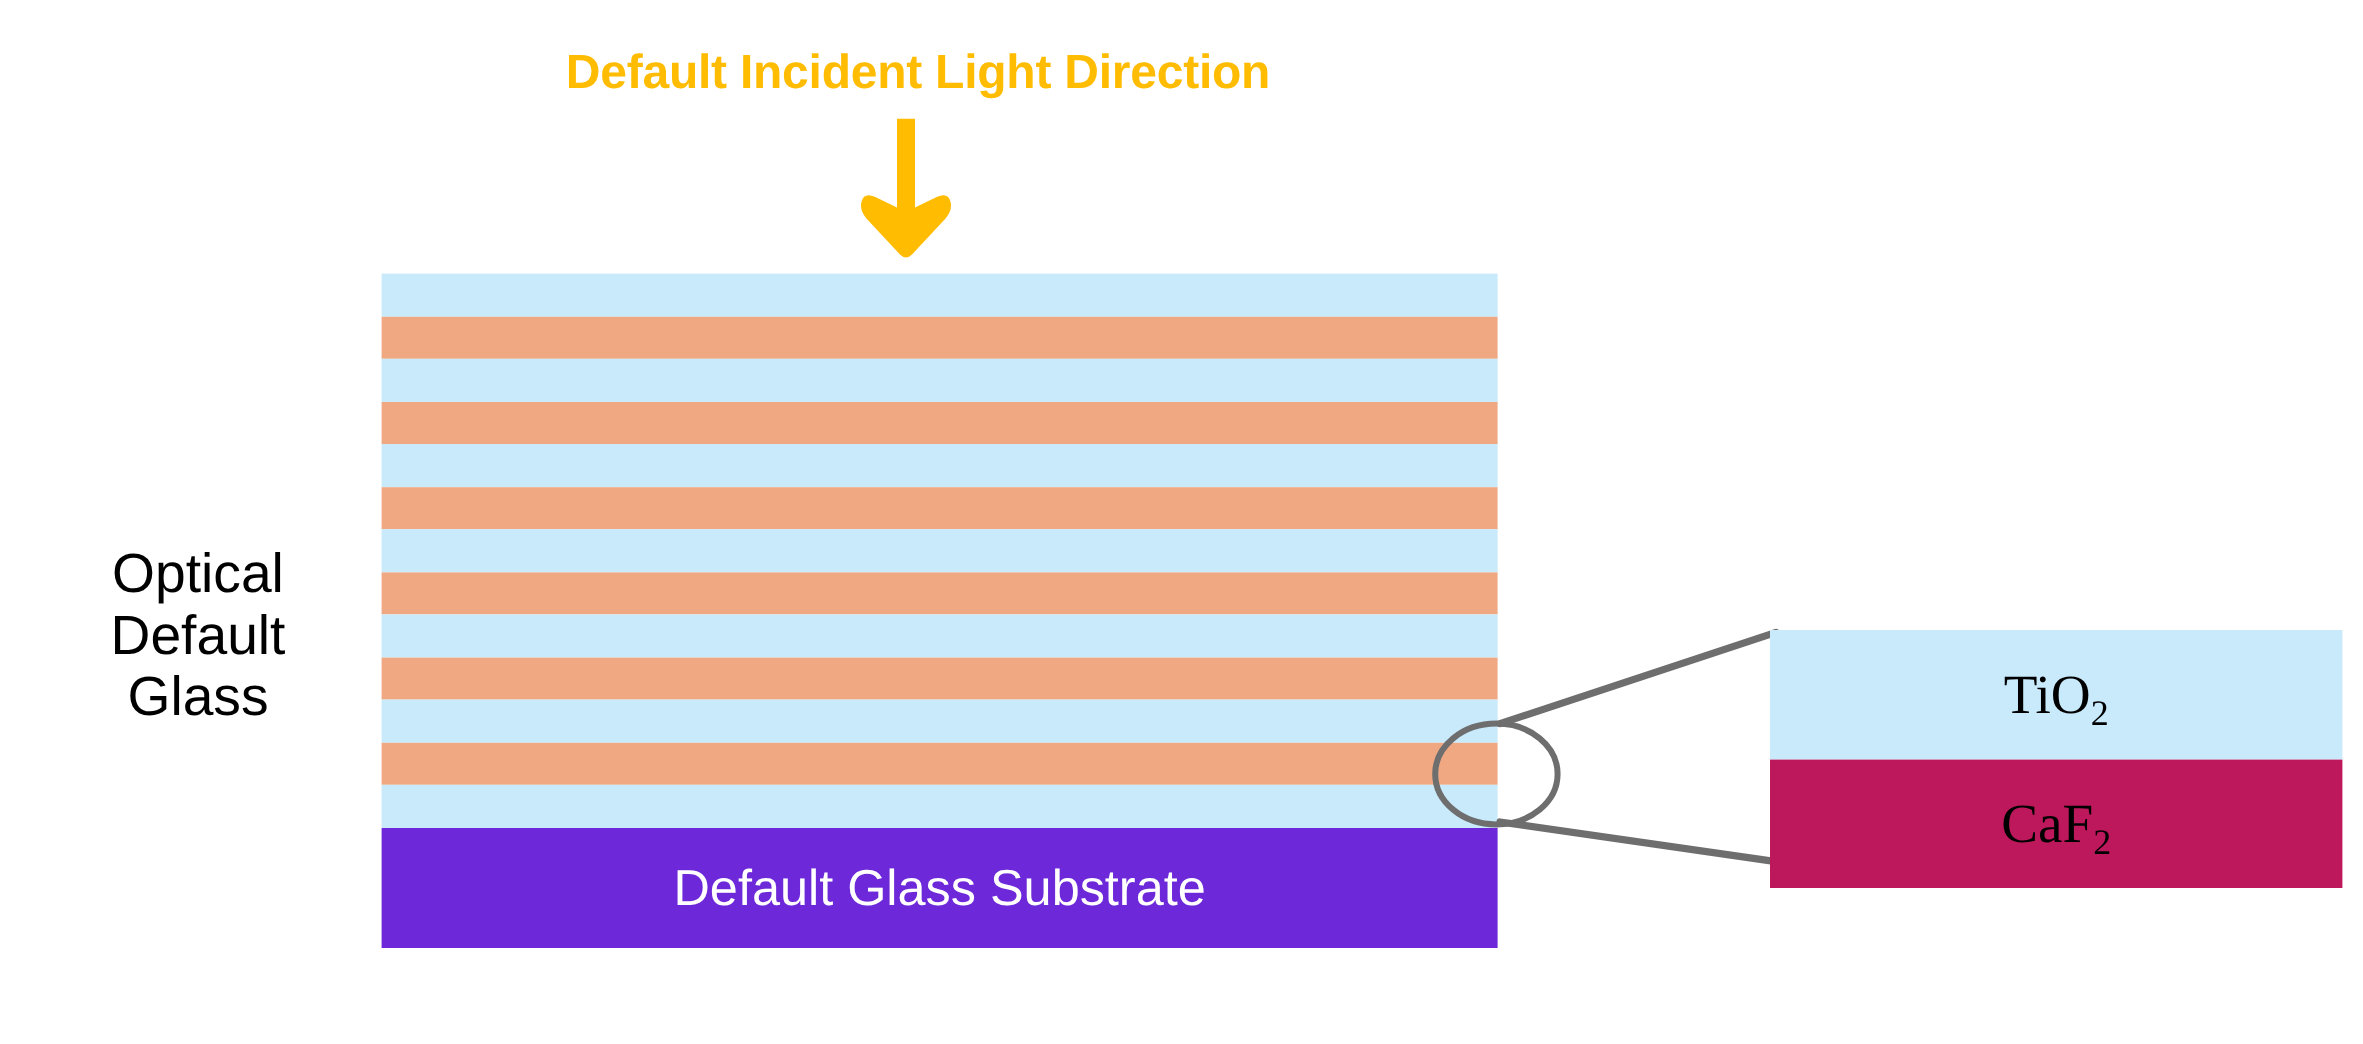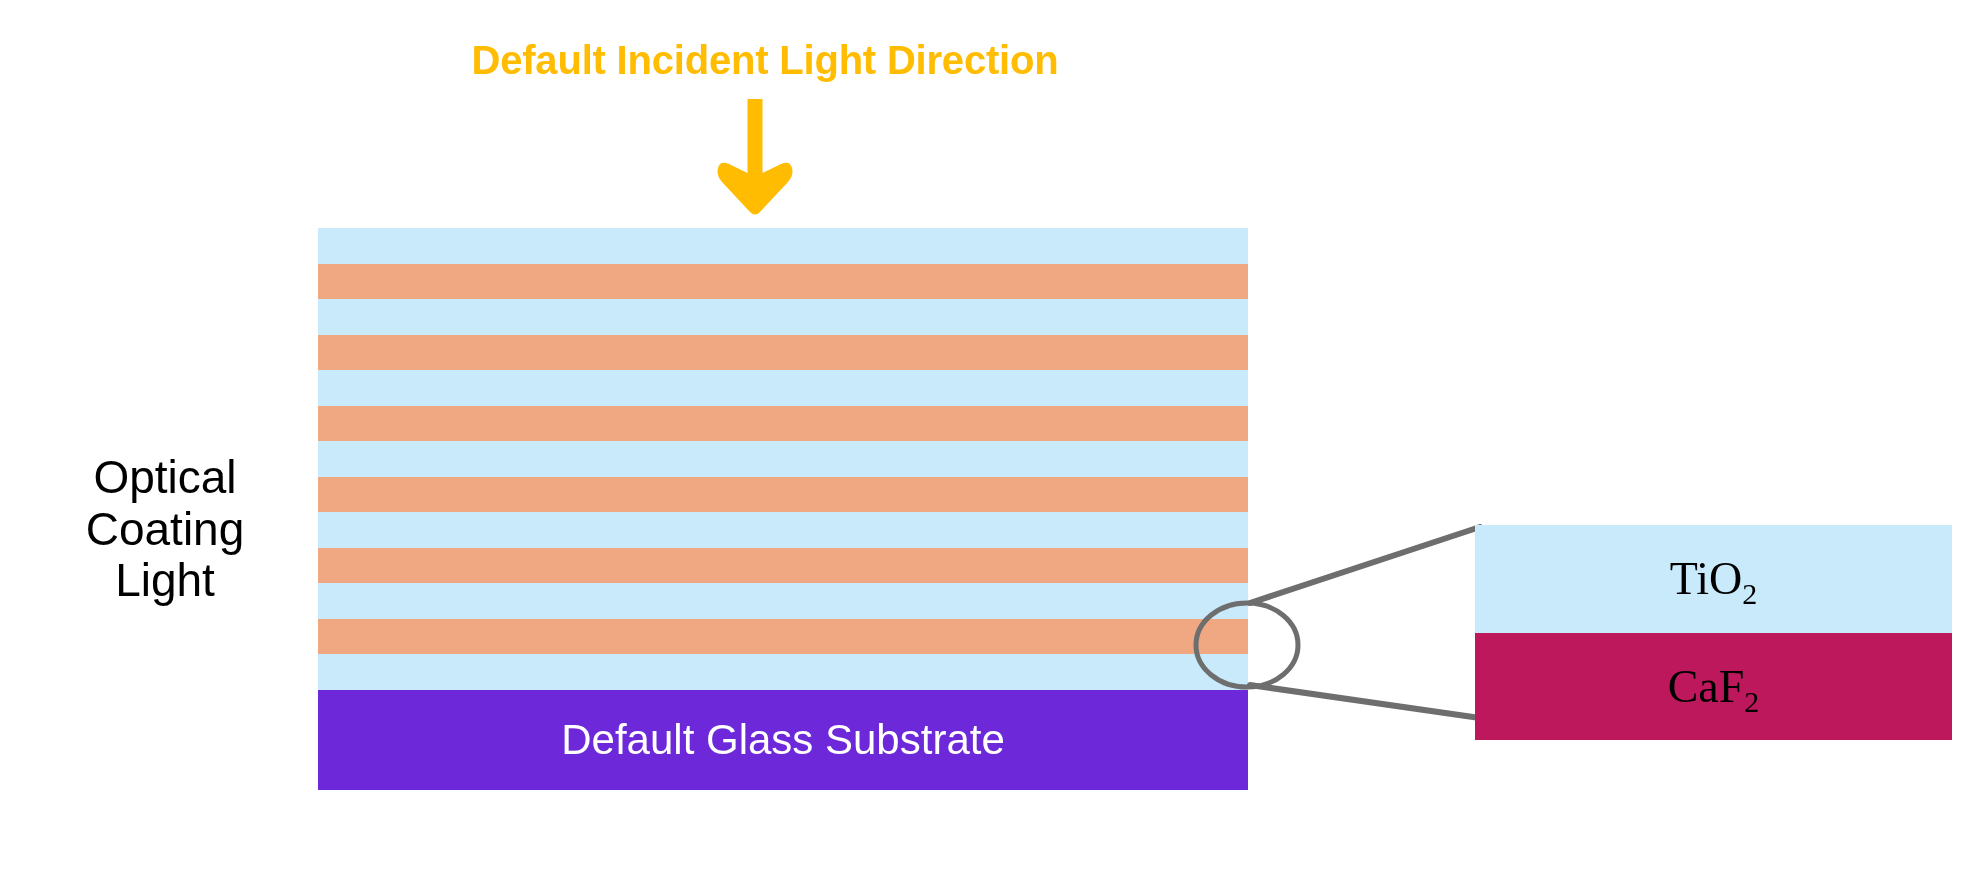--- a/index.html
+++ b/index.html
@@ -139,22 +139,22 @@
   <div class="incident-title">Default Incident Light Direction</div>
 
   <div class="incident-arrow">
     <svg width="90" height="120" viewBox="0 0 90 120" xmlns="http://www.w3.org/2000/svg">
       <path d="M37.5 4 L52.5 4 L52.5 78 L71 69 Q80 65 82 73 Q84 80 78 87 L50 117 Q45 122 40 117 L12 87 Q6 80 8 73 Q10 65 19 69 L37.5 78 Z" fill="#FFBC00"></path>
     </svg>
   </div>
 
   <div class="stack-label">
     <span class="stack-label-line">Optical</span>
-    <span class="stack-label-line">Coating</span>
-    <span class="stack-label-line">Light</span>
+    <span class="stack-label-line">Default</span>
+    <span class="stack-label-line">Glass</span>
   </div>
 
   <div class="coating-stack" id="coating-stack">
       <div class="coating-layer" style="background: rgb(200, 234, 251);"></div>
       <div class="coating-layer" style="background: rgb(240, 168, 130);"></div>
       <div class="coating-layer" style="background: rgb(200, 234, 251);"></div>
       <div class="coating-layer" style="background: rgb(240, 168, 130);"></div>
       <div class="coating-layer" style="background: rgb(200, 234, 251);"></div>
       <div class="coating-layer" style="background: rgb(240, 168, 130);"></div>
       <div class="coating-layer" style="background: rgb(200, 234, 251);"></div>

